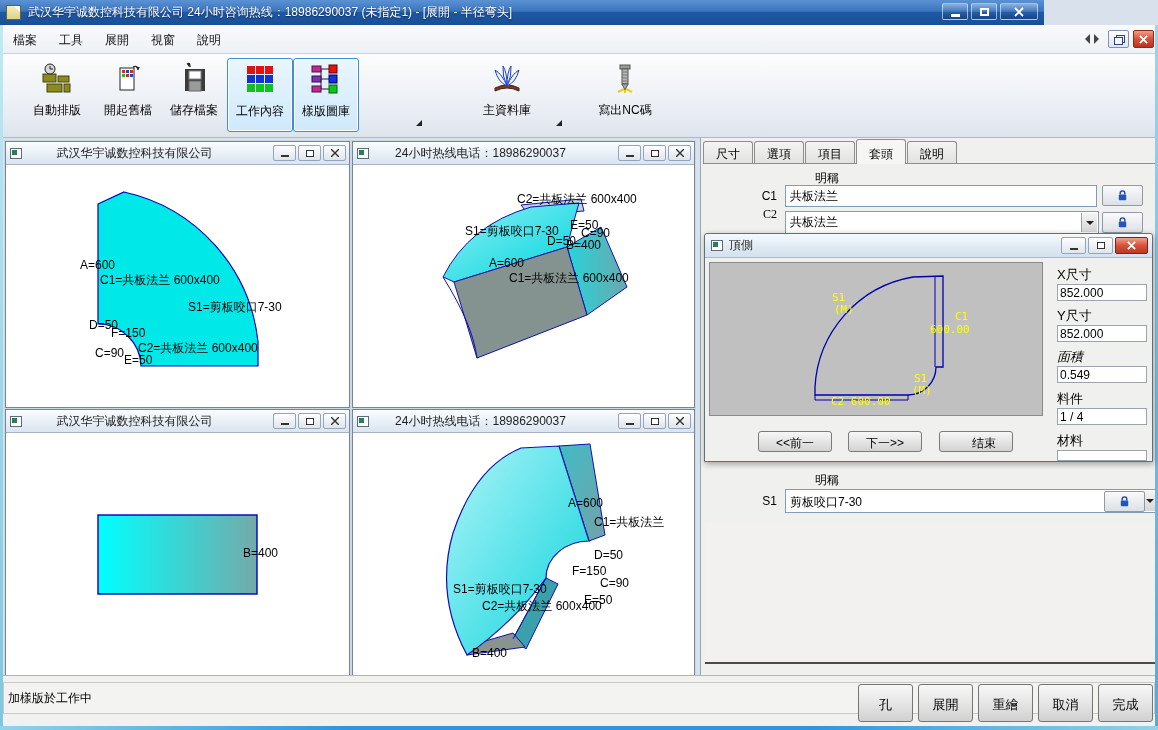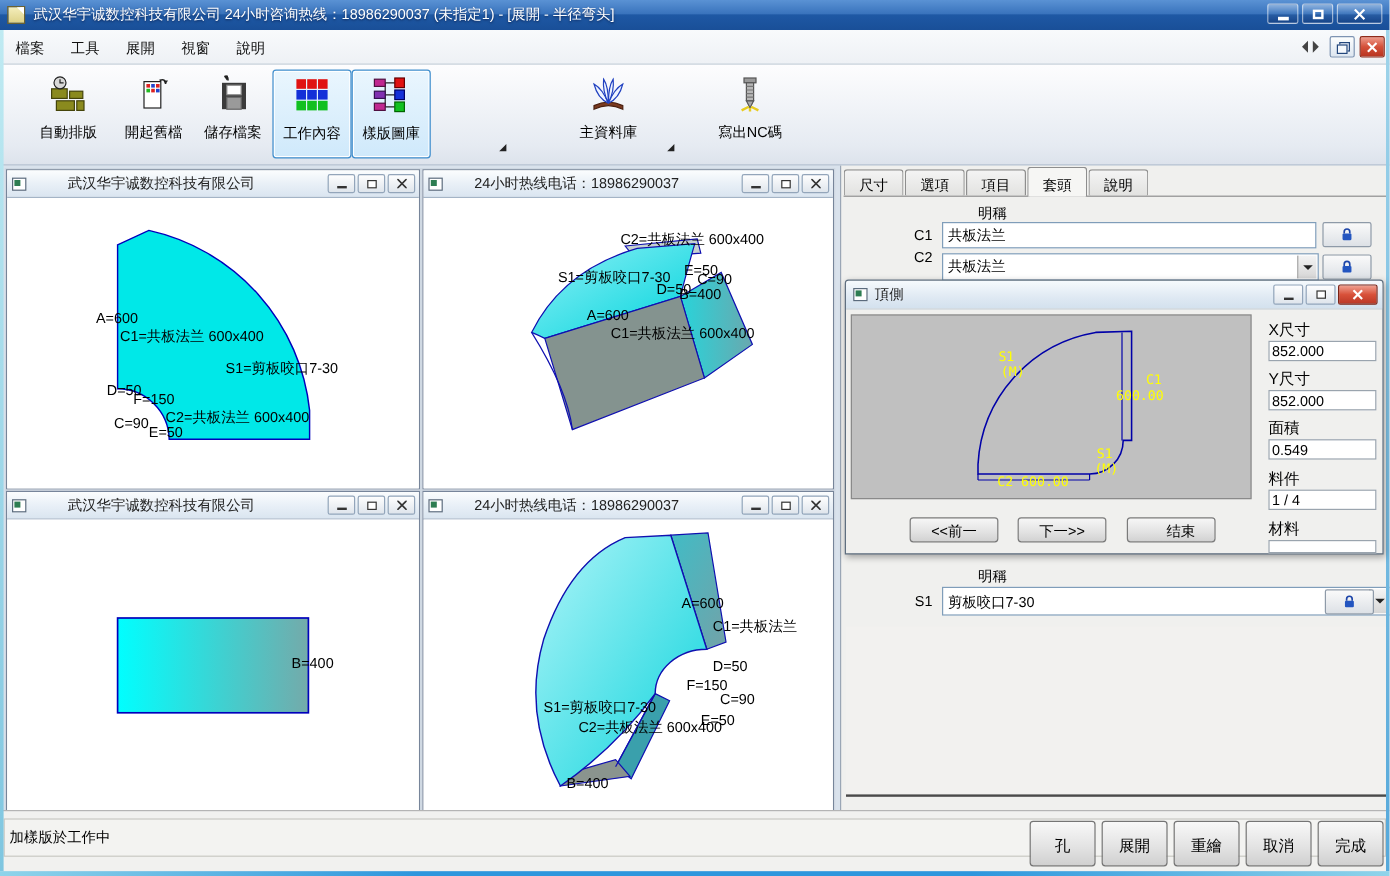--- a/index.html
+++ b/index.html
@@ -1,21 +1,21 @@
 <!DOCTYPE html>
 <html><head>
 <meta charset="utf-8">
 <style>
   * { margin:0; padding:0; box-sizing:border-box; }
   html,body { width:1158px; height:730px; }
   body { font-family:"Liberation Sans","DejaVu Sans",sans-serif; font-size:12px; background:#d9e2ec; position:relative; overflow:hidden; }
   .app { position:absolute; left:0; top:0; width:1158px; height:730px; }
 
   
-  .titlebar { position:absolute; left:0; top:0; width:1158px; height:25px;
+  .titlebar { position:absolute; left:0; top:0; width:1044px; height:25px;
     background:linear-gradient(#5a92d4 0%, #3a74bd 45%, #1e58a4 50%, #194f98 100%);
     color:#fff; display:flex; align-items:center;text-align:center; }
   .app-icon { width:15px; height:15px; margin-left:6px; background:linear-gradient(#f4eebc,#ddd288);
     border:1px solid #6b6232; position:relative; }
   .app-icon::after { content:""; position:absolute; right:0; top:0; border:3px solid #fff;
     border-left-color:transparent; border-bottom-color:transparent; }
   .titlebar-text { margin-left:7px; font-size:12px; text-shadow:0 1px 2px rgba(0,0,30,.6); white-space:nowrap; }
   .win-controls { position:absolute; right:6px; top:3px; display:flex; gap:3px; }
   .win-btn { width:26px; height:17px; border:1px solid rgba(255,255,255,.55); border-radius:2px;
     background:linear-gradient(rgba(255,255,255,.35),rgba(255,255,255,.06) 45%,rgba(0,0,40,.18));
@@ -437,21 +437,21 @@
     <div class="field-box" style="left:84px; top:47px; width:312px; height:22px;">
       <span>共板法兰</span>
     </div>
     <div class="lock-btn" style="left:401px; top:47px;">
       <svg width="13" height="13" viewBox="0 0 14 14">
         <path d="M4.5,6 V4.5 A2.5,2.5 0 0 1 9.5,4.5 V6" fill="none" stroke="#1c44a8" stroke-width="1.5"></path>
         <rect x="3" y="6" width="8" height="6" rx="1" fill="#2355c0"></rect>
       </svg>
     </div>
 
-    <span class="row-key" style="left:52px; top:69px;">C2</span>
+    <span class="row-key" style="left:52px; top:69px;font-family:Liberation Serif, serif;">C2</span>
     <div class="field-box" style="left:84px; top:73px; width:314px; height:23px;">
       <span>共板法兰</span>
       <div class="combo-arrow-btn">
           <div class="tri-down"></div>
         </div>
     </div>
     <div class="lock-btn" style="left:401px; top:74px;">
       <svg width="13" height="13" viewBox="0 0 14 14">
         <path d="M4.5,6 V4.5 A2.5,2.5 0 0 1 9.5,4.5 V6" fill="none" stroke="#1c44a8" stroke-width="1.5"></path>
         <rect x="3" y="6" width="8" height="6" rx="1" fill="#2355c0"></rect>
@@ -512,21 +512,21 @@
     </div>
 
     <div class="dlg-action" style="left:53px; top:197px;">&lt;&lt;前一</div>
     <div class="dlg-action" style="left:143px; top:197px;">下一&gt;&gt;</div>
     <div class="dlg-action" style="left:234px; top:197px;padding-left:16px;">结束</div>
 
     <div class="fld-label" style="top:32px;">X尺寸</div>
     <div class="fld-value" style="top:50px;">852.000</div>
     <div class="fld-label" style="top:73px;">Y尺寸</div>
     <div class="fld-value" style="top:91px;">852.000</div>
-    <div class="fld-label" style="top:114px;">面積</div>
+    <div class="fld-label" style="top:114px;font-style:italic;">面積</div>
     <div class="fld-value" style="top:132px;">0.549</div>
     <div class="fld-label" style="top:156px;">料件</div>
     <div class="fld-value left" style="top:174px;">1 / 4</div>
     <div class="fld-label" style="top:198px;">材料</div>
     <div class="fld-value left" style="top:216px; height:11px;"></div>
   </div>
 
   <div class="statusbar">
     <div class="status-inset"></div>
     <span class="status-text">加樣版於工作中</span>

